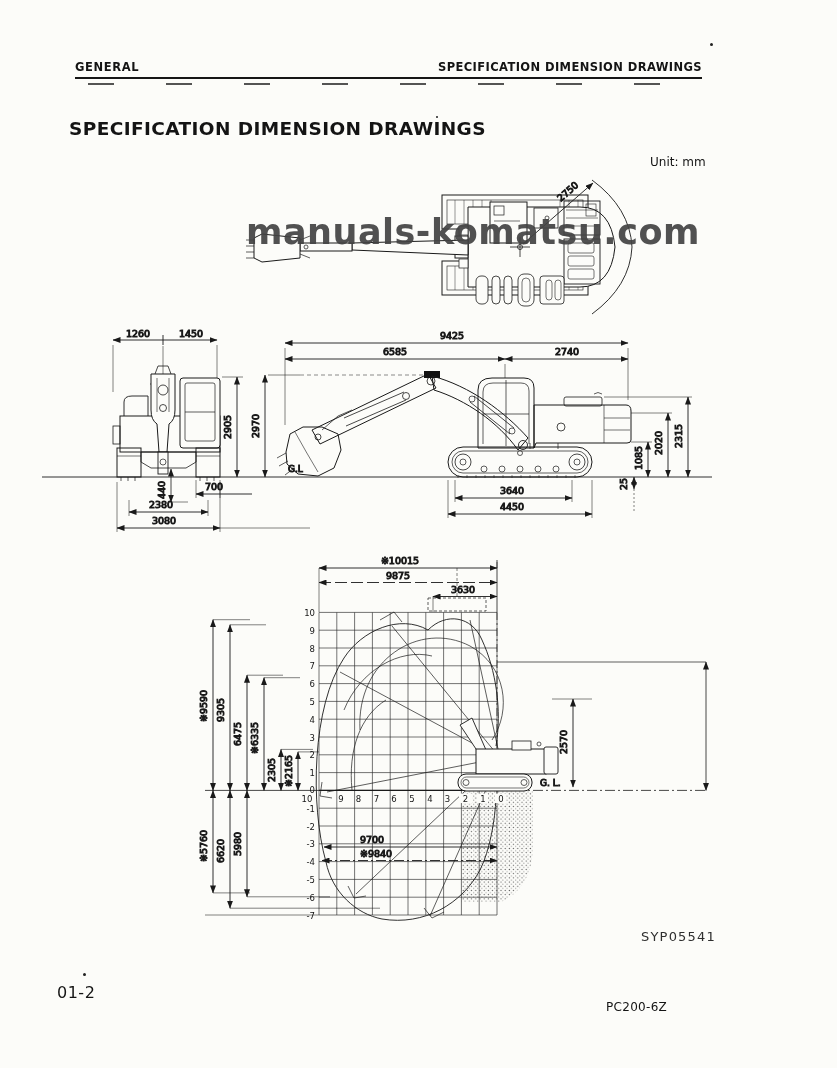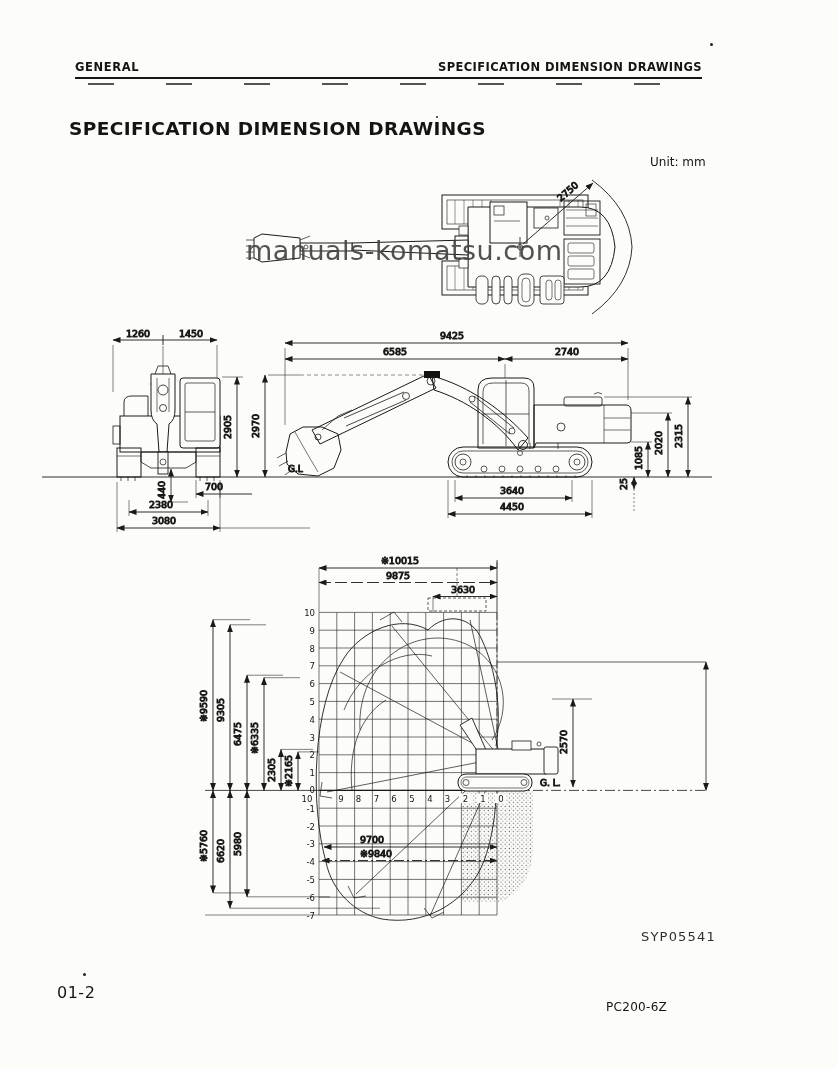--- a/index.html
+++ b/index.html
@@ -5,21 +5,21 @@
   html,body{margin:0;padding:0;background:#e8e8e4;}
   .page{position:relative;width:837px;height:1068px;background:#fcfcf9;overflow:hidden;
         font-family:"DejaVu Sans",sans-serif;color:#141414;}
   .hdr-left{position:absolute;left:75px;top:60px;font-size:11.5px;font-weight:bold;letter-spacing:.6px;}
   .hdr-right{position:absolute;left:380px;top:60px;width:322px;text-align:right;font-size:11.5px;font-weight:bold;letter-spacing:.4px;}
   .rule1{position:absolute;left:75px;top:77px;width:627px;height:2.4px;background:#161616;}
   .rule2{position:absolute;left:88px;top:83px;width:600px;height:1.6px;
          background:repeating-linear-gradient(90deg,#2a2a2a 0 26px,transparent 26px 78px);opacity:.8;}
   .title{position:absolute;left:69px;top:118px;font-size:18.5px;font-weight:bold;letter-spacing:.4px;}
   .unit{position:absolute;left:623px;top:155px;font-size:12px;margin-left:27px;}
-  .watermark{position:absolute;left:246px;top:235px;font-size:27px;color:#434343;opacity:.92;letter-spacing:.5px;z-index:5;}
+  .watermark{position:absolute;left:246px;top:212px;font-size:35px;color:#434343;opacity:.92;letter-spacing:.5px;z-index:5;font-weight:bold;}
   .drawing{position:absolute;left:0;top:150px;z-index:2;}
   .figcode{position:absolute;left:641px;top:929px;font-size:13px;letter-spacing:1.2px;color:#2e2e2e;}
   .note{position:absolute;left:381px;top:937px;font-size:12.3px;letter-spacing:.2px;}
   .note .star{margin-right:16px;}
   .pageno{position:absolute;left:57px;top:983px;font-size:16px;letter-spacing:.5px;}
   .model{position:absolute;left:606px;top:1000px;font-size:12px;letter-spacing:.3px;}
   .speck{position:absolute;background:#222;border-radius:50%;}
   svg text{font-family:"DejaVu Sans",sans-serif;fill:#141414;}
   .dimtx{font-size:9.5px;}
   .ax{font-size:8.5px;}

